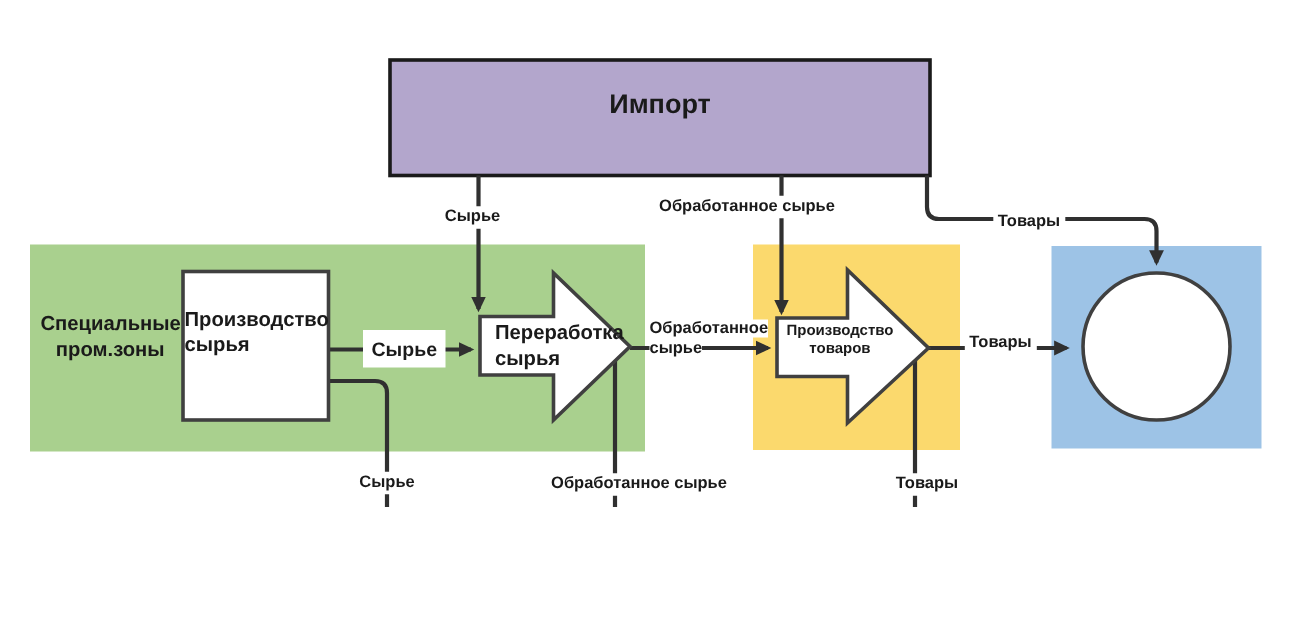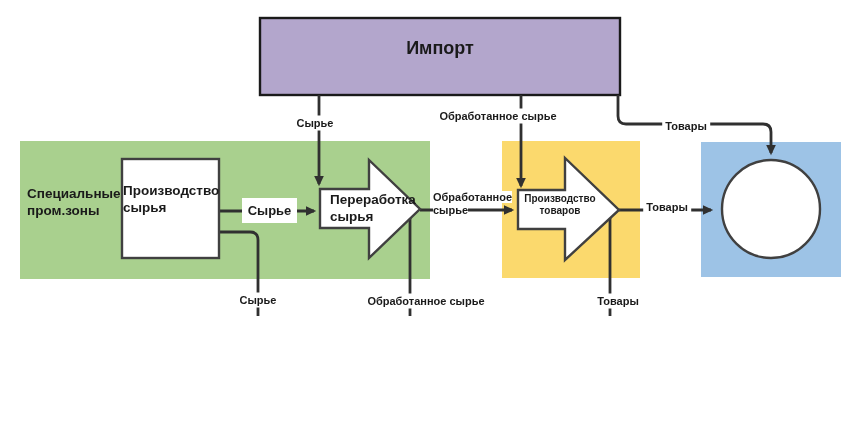--- a/index.html
+++ b/index.html
@@ -2,20 +2,21 @@
 <html><head>
 <meta charset="utf-8">
 <style>
   html,body{margin:0;padding:0;background:#fff;}
   .canvas{
     position:relative;
     width:860px;height:316px;
     background:#fff;
     font-family:"Liberation Sans", sans-serif;
     overflow:hidden;
+    margin-top:22px;
   }
   .canvas svg{position:absolute;left:0;top:0;}
   .conn{fill:none;stroke:#303030;stroke-width:2.8;marker-end:url(#arr);}
   .shape{fill:#ffffff;stroke:#404040;stroke-width:2.4;}
   .bigbox{stroke:#1a1a1a;stroke-width:2.4;}
   .lbl{
     position:absolute;
     color:#1a1a1a;
     font-weight:bold;
     font-size:11px;
@@ -79,21 +80,21 @@
     <path class="conn" d="M610,218 V324"></path>
 
     <rect class="shape" x="122" y="159" width="97" height="99"></rect>
     <polygon class="shape" points="320,189 369,189 369,160 420,209 369,258 369,228 320,228"></polygon>
     <polygon class="shape" points="518,190 565,190 565,158 619,210 565,260 565,229 518,229"></polygon>
     <circle class="shape" cx="771" cy="209" r="49"></circle>
   </svg>
 
   <div class="nodelbl title18" style="left:440px;top:48px;">Импорт</div>
   <div class="nodelbl title18" style="left:437px;top:358px;">Экспорт</div>
-  <div class="nodelbl t135" style="left:27px;top:186px;width:93px;">Специальные пром.зоны</div>
+  <div class="nodelbl t135" style="left:27px;top:186px;width:93px;text-align:center;">Специальные пром.зоны</div>
   <div class="nodelbl t135" style="left:123px;top:183px;width:95px;">Производство сырья</div>
   <div class="nodelbl t135" style="left:330px;top:192px;width:93px;">Переработка сырья</div>
   <div class="nodelbl t10" style="left:524px;top:193px;width:72px;">Производство товаров</div>
 
   <div class="lbl" style="left:315px;top:123px;">Сырье</div>
   <div class="lbl" style="left:498px;top:116px;">Обработанное сырье</div>
   <div class="lbl" style="left:686px;top:126px;">Товары</div>
 
   <div class="midsyrye">Сырье</div>
   <div class="midobrab"><span>Обработанное сырье</span></div>

